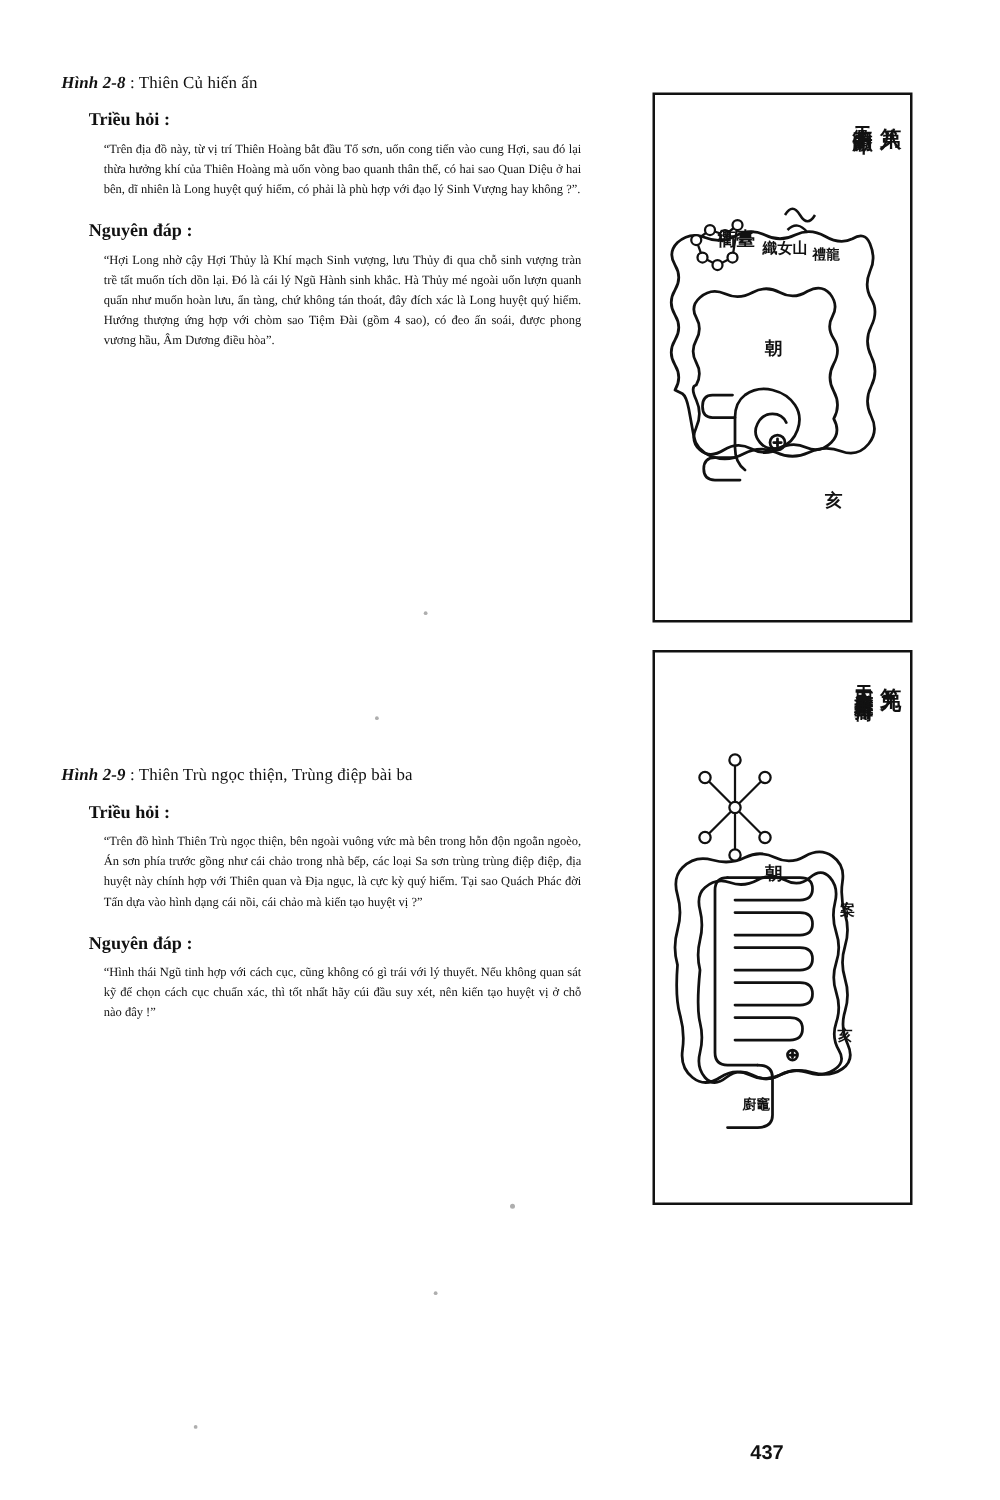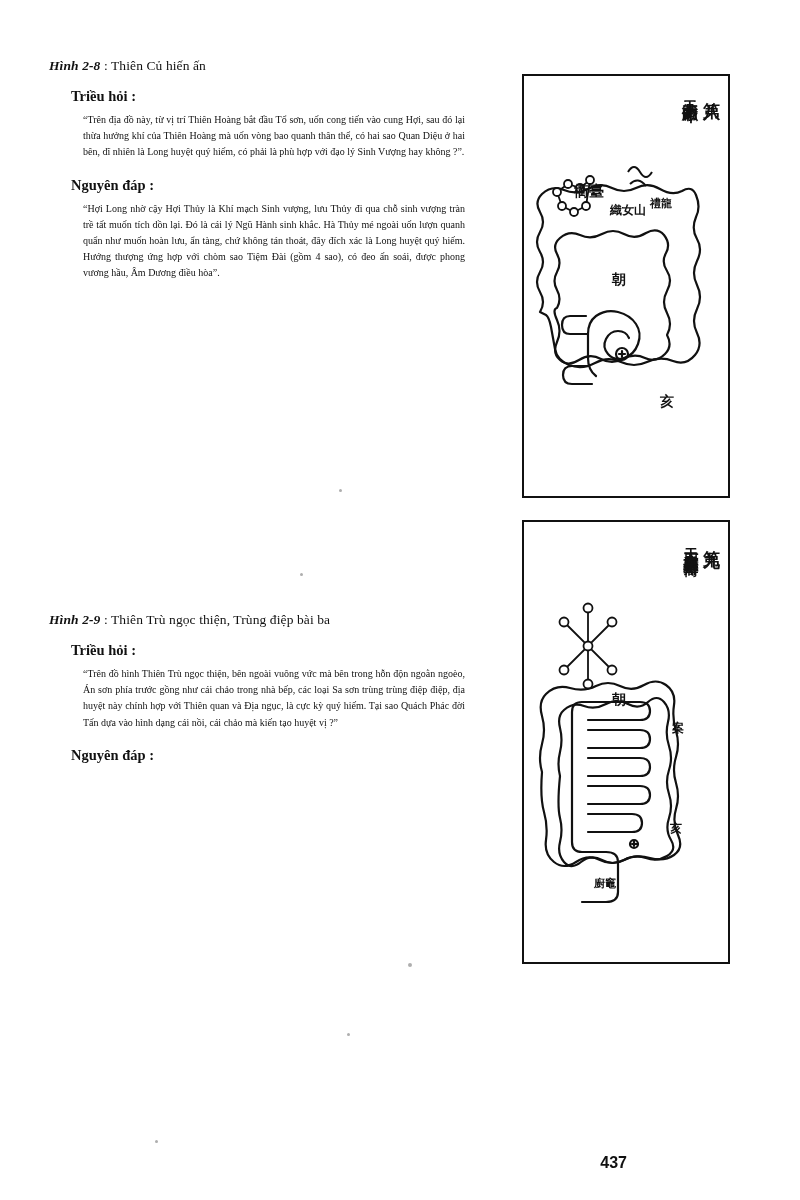--- a/index.html
+++ b/index.html
@@ -130,20 +130,21 @@
 
   <div class="fig-block" id="fig-block-2">
     <div class="fig-caption">
       <span class="fig-label">Hình 2-9</span><span> : </span><span class="fig-title">Thiên Trù ngọc thiện, Trùng điệp bài ba</span>
     </div>
 
     <div class="qa-heading">Triều hỏi :</div>
     <p class="qa-body">“Trên đồ hình Thiên Trù ngọc thiện, bên ngoài vuông vức mà bên trong hỗn độn ngoằn ngoèo, Án sơn phía trước gồng như cái chảo trong nhà bếp, các loại Sa sơn trùng trùng điệp điệp, địa huyệt này chính hợp với Thiên quan và Địa ngục, là cực kỳ quý hiếm. Tại sao Quách Phác đời Tấn dựa vào hình dạng cái nồi, cái chảo mà kiến tạo huyệt vị ?”</p>
 
     <div class="qa-heading">Nguyên đáp :</div>
+    <p class="qa-body last">“Hình thái Ngũ tinh hợp với cách cục, cũng không có gì trái với lý thuyết. Nếu không quan sát kỹ để chọn cách cục chuẩn xác, thì tốt nhất hãy cúi đầu suy xét, nên kiến tạo huyệt vị ở chỗ nào đây !”</p>
   </div>
 
   <div class="illus" id="illus-1">
     <svg viewBox="0 0 204 420" preserveAspectRatio="none">
       <g fill="none" stroke="#111" stroke-width="2.2" stroke-linecap="round" stroke-linejoin="round">
 
         <path d="M16 236 q6 -10 0 -20 q-6 -10 0 -20 q6 -10 0 -20 q-6 -10 0 -20 q6 -10 0 -20 q-6 -10 2 -18
                  q10 -9 22 -4 q12 5 24 -1 q12 -7 24 -1 q12 6 24 0 q12 -6 24 1 q12 7 22 2 q10 -6 14 4
                  q5 12 0 22 q-5 12 1 22 q6 10 0 22 q-6 12 0 24 q6 12 0 24 q-6 12 0 24 q6 12 -2 22
                  q-9 11 -22 6 q-13 -5 -26 1 q-13 6 -26 0 q-13 -6 -26 1 q-13 7 -26 2 q-12 -5 -14 -16
@@ -179,21 +180,21 @@
 
       <g fill="none" stroke="#111" stroke-width="2">
         <path d="M104 96 q6 -10 12 0 q6 10 12 0"></path>
         <path d="M106 108 q8 -8 16 2"></path>
       </g>
     </svg>
 
     <div class="vtext" style="right:8px; top:12px; font-size:17px;">第八</div>
     <div class="vtext" style="right:30px; top:12px; font-size:16px;">天衢獻印</div>
 
-    <div class="label-cn" style="left:86px; top:128px; font-size:12px;">織女山</div>
+    <div class="label-cn" style="left:86px; top:116px; font-size:12px;">織女山</div>
     <div class="label-cn" style="left:50px; top:108px; font-size:15px;">衢臺</div>
     <div class="label-cn" style="left:126px; top:122px; font-size:11px;">禮龍</div>
     <div class="label-cn" style="left:88px; top:196px; font-size:14px;">朝</div>
     <div class="label-cn" style="left:136px; top:318px; font-size:14px;">亥</div>
   </div>
 
   <div class="illus" id="illus-2">
     <svg viewBox="0 0 204 440" preserveAspectRatio="none">
       <g fill="none" stroke="#111" stroke-width="2.2" stroke-linecap="round" stroke-linejoin="round">
 

